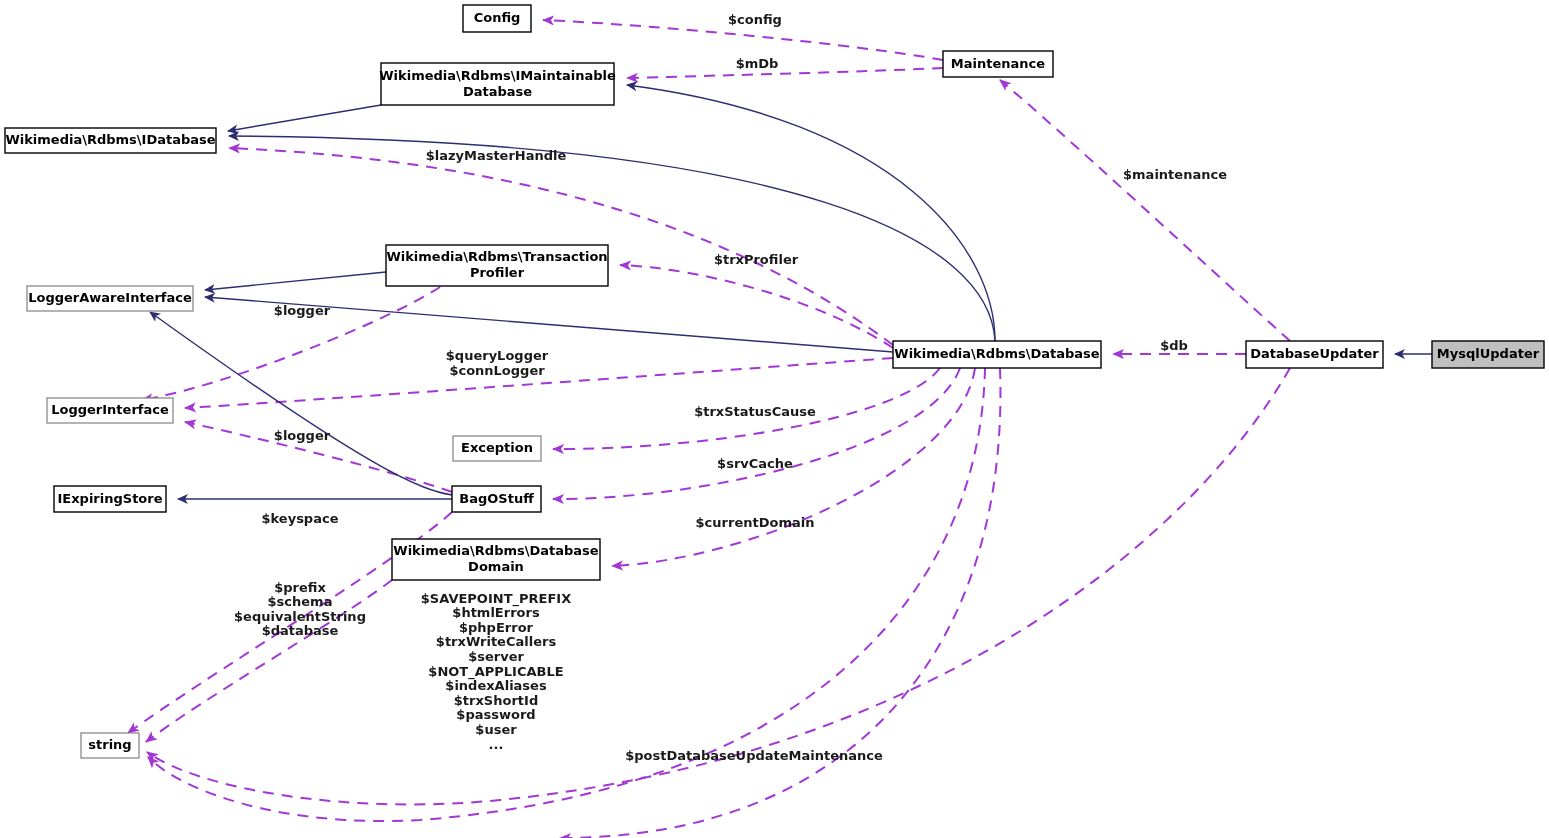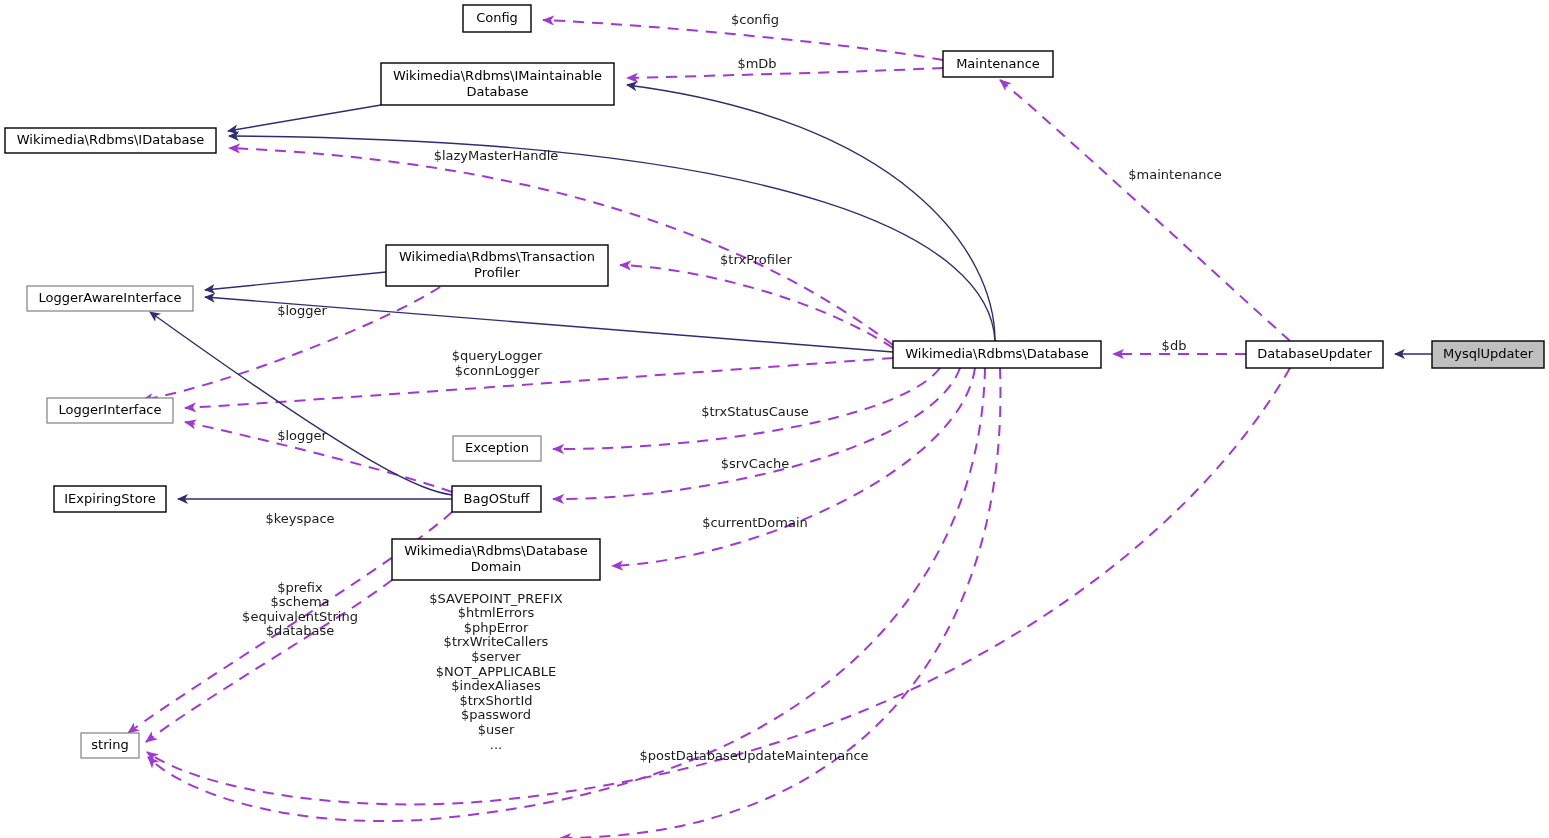--- a/index.html
+++ b/index.html
@@ -11,20 +11,21 @@
     font-family: "DejaVu Sans", sans-serif;
     width: 1549px;
     height: 838px;
     overflow: hidden;
   }
   #diagram-root {
     position: relative;
     width: 1549px;
     height: 838px;
     background: #ffffff;
+    font-weight: bold;
   }
   svg#graph {
     position: absolute;
     left: 0;
     top: 0;
     width: 1549px;
     height: 838px;
     display: block;
   }
   .node-label {

